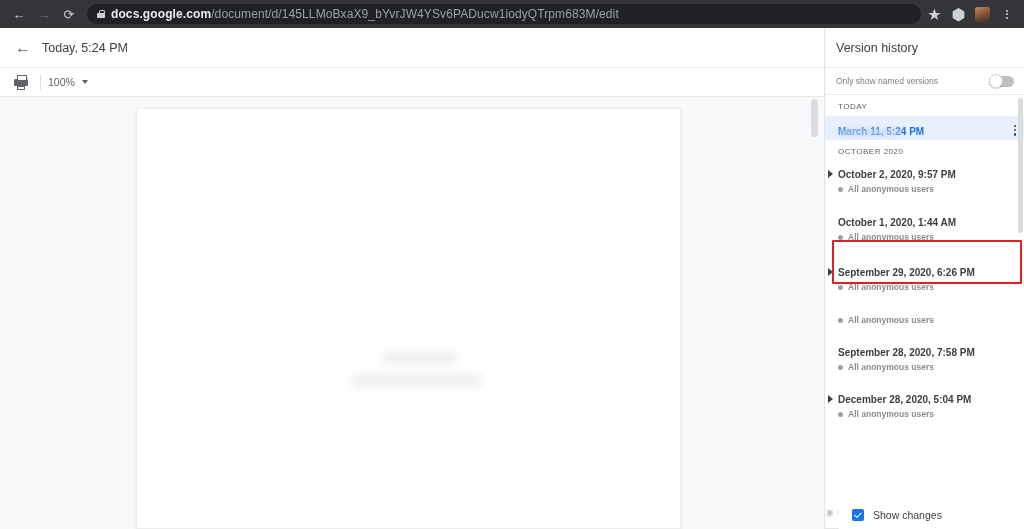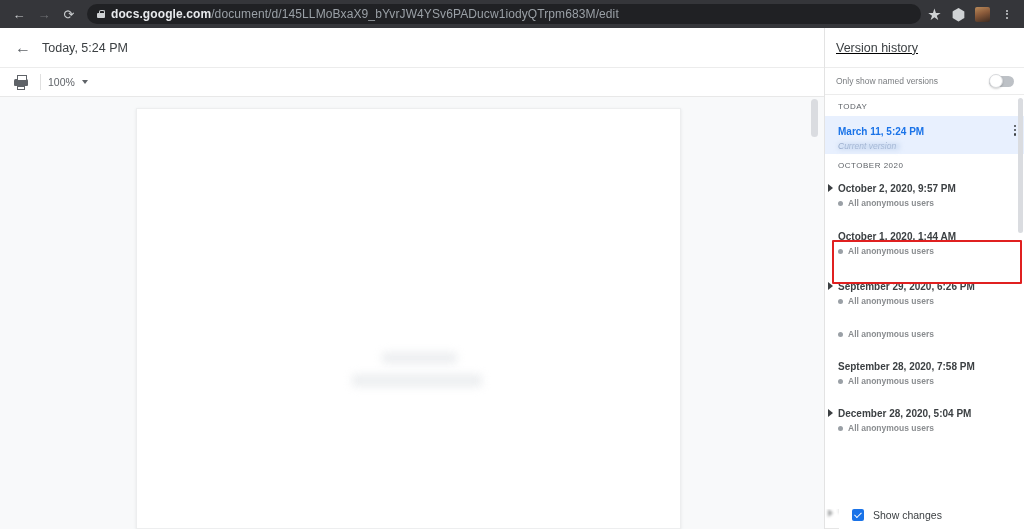--- a/index.html
+++ b/index.html
@@ -108,21 +108,20 @@
   }
 
   
   .sidebar {
     position: absolute; top: 28px; right: 0; width: 200px; height: 501px;
     background: #fff; border-left: 1px solid #e3e3e3;
   }
   .sb-header {
     height: 40px; display: flex; align-items: center; padding-left: 11px;
     border-bottom: 1px solid #ececec;
-    text-decoration: underline;
   }
   .sb-header-title { font-size: 12.5px; color: #3c4043; }
   .sb-toggle-row {
     height: 27px; display: flex; align-items: center; justify-content: space-between;
     padding: 0 10px 0 11px; border-bottom: 1px solid #ececec;
   }
   .sb-toggle-label { font-size: 8.5px; color: #7a7d80; }
   .switch {
     width: 25px; height: 11px; border-radius: 6px; background: #bdc1c6; position: relative;
   }
@@ -276,21 +275,20 @@
     <div class="sb-list">
 
       <div class="group-label">TODAY</div>
       <div class="v-item current">
         <div class="v-kebab">
             <i></i>
             <i></i>
             <i></i>
           </div>
         <div class="v-date">March 11, 5:24 PM</div>
-        <div class="v-sub">Current version</div>
         <div class="blur-strip"></div>
       </div>
 
       <div class="group-label">OCTOBER 2020</div>
       <div class="v-item has-exp">
         <div class="v-expander"></div>
         <div class="v-text">
           <div class="v-date">October 2, 2020, 9:57 PM</div>
           <div class="v-sub">
               <span class="v-dot"></span>

